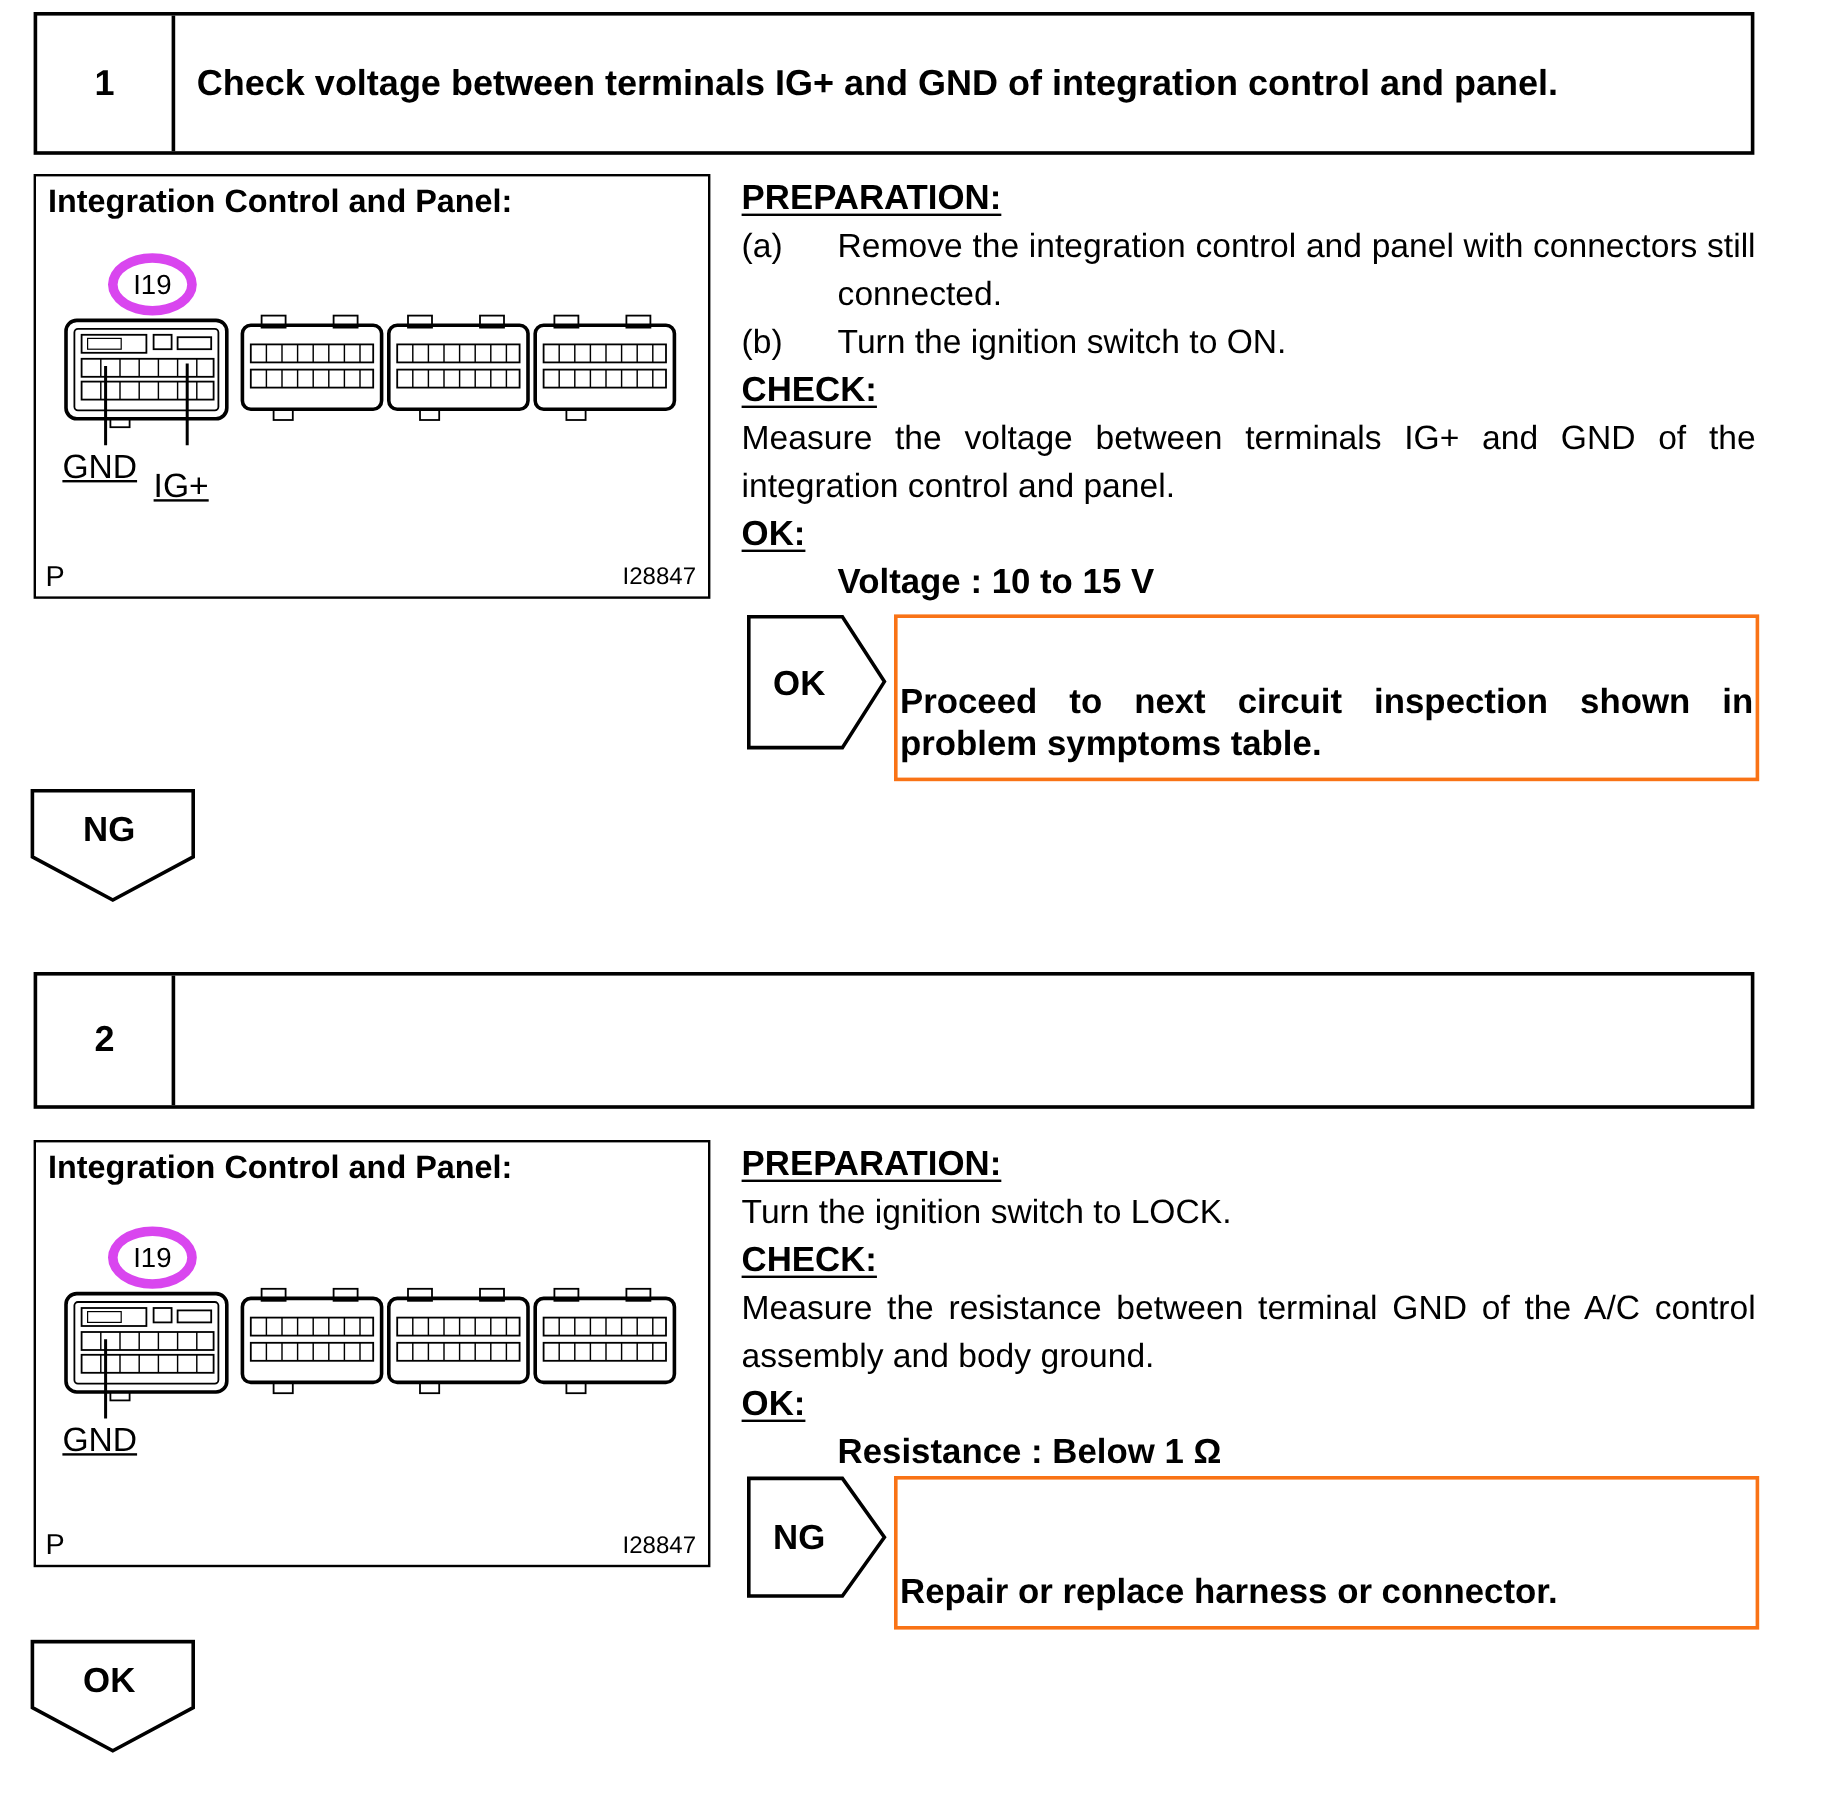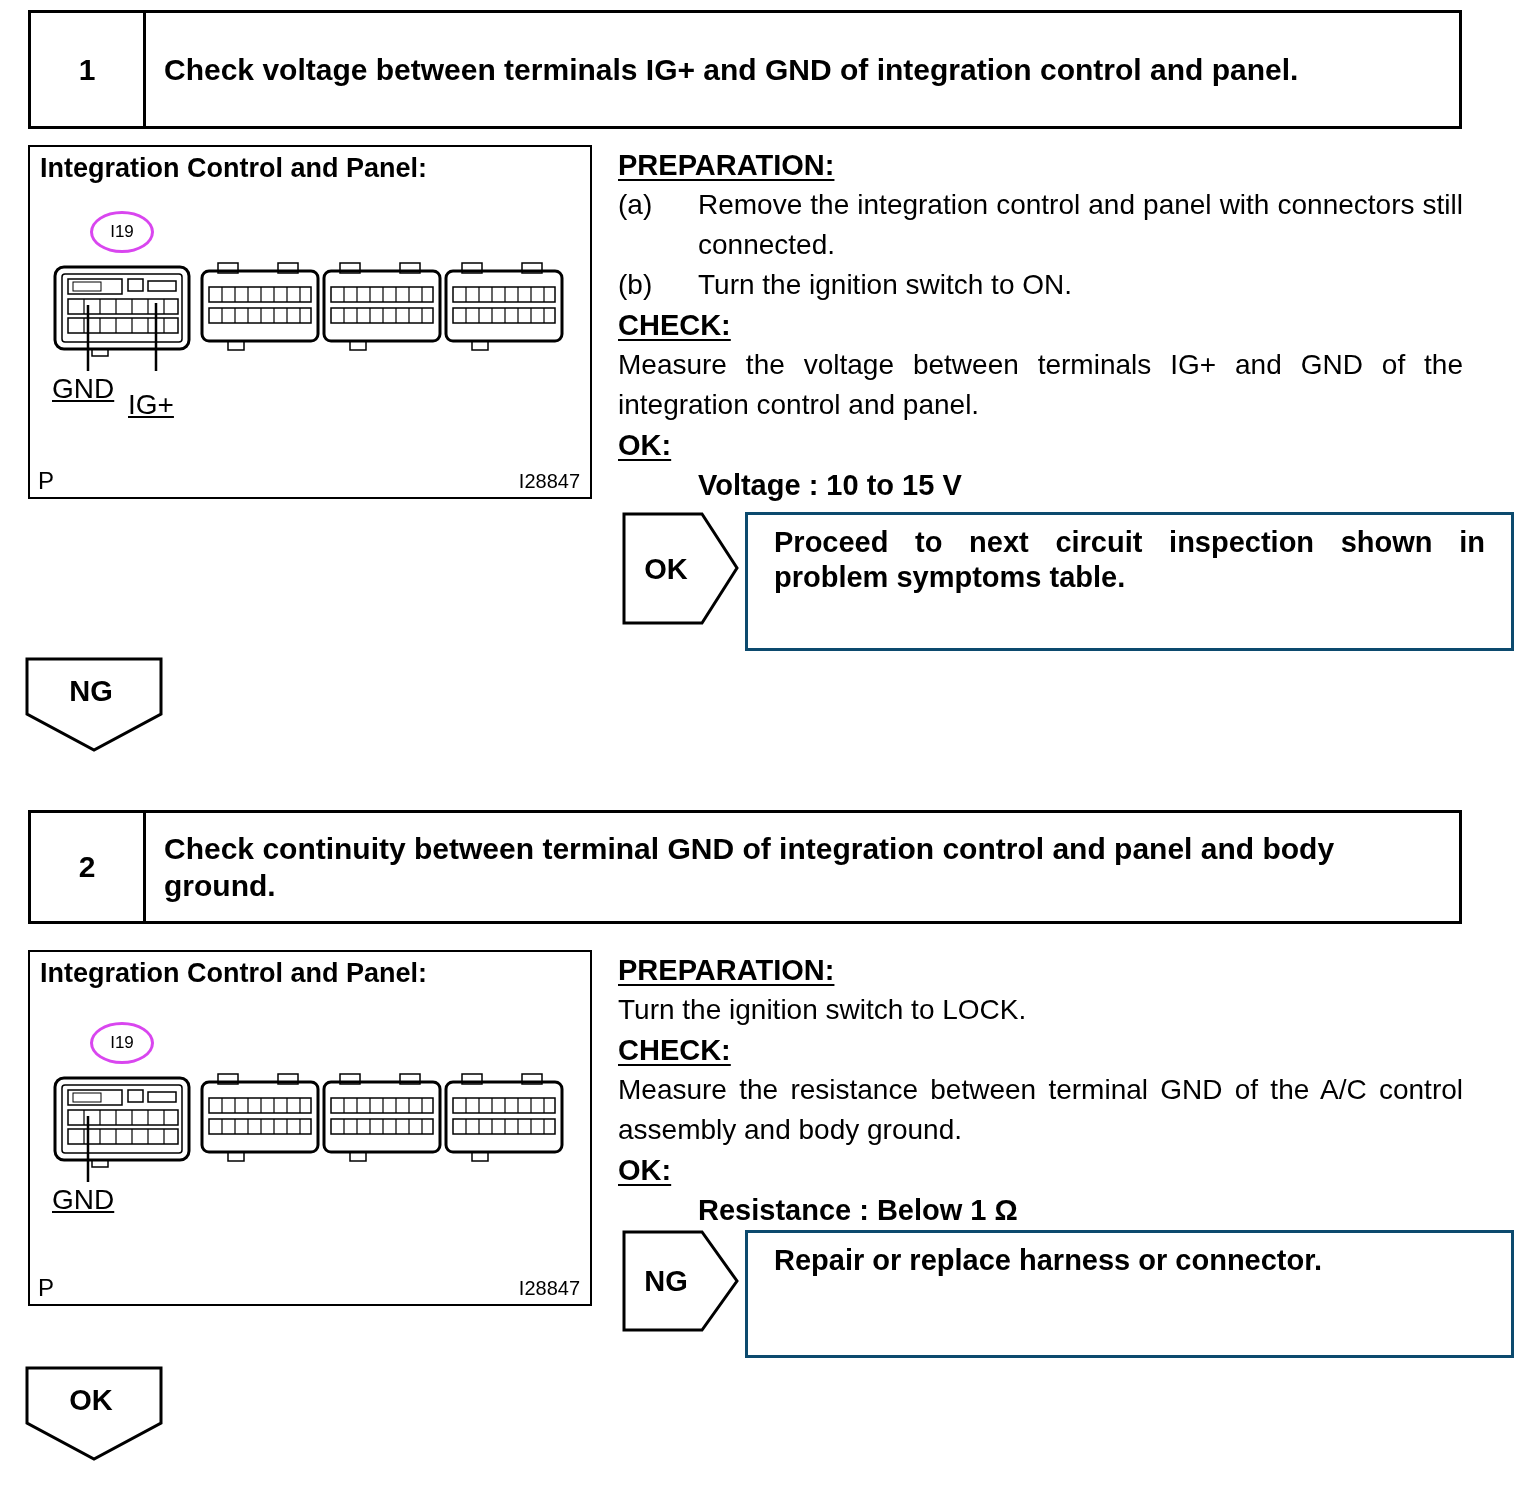--- a/index.html
+++ b/index.html
@@ -2,33 +2,33 @@
 <html><head>
 <meta charset="utf-8">
 <style>
   html,body{margin:0;padding:0;background:#fff;}
   .page{position:relative;width:1520px;height:1498px;font-family:"Liberation Sans",sans-serif;color:#000;background:#fff;overflow:hidden;}
   .step-header{position:absolute;left:28px;width:1428px;border:3px solid #000;display:flex;align-items:stretch;background:#fff;}
   .step-num{width:112px;flex:none;border-right:3px solid #000;display:flex;align-items:center;justify-content:center;font-weight:700;font-size:30px;}
   .step-title{flex:1;display:flex;align-items:center;padding:8px 18px;font-weight:700;font-size:30px;line-height:37px;}
   .figure{position:absolute;left:28px;width:560px;border:2px solid #000;background:#fff;}
   .fig-title{position:absolute;left:10px;top:6px;font-weight:700;font-size:27px;}
-  .oval{position:absolute;width:58px;height:36px;border:3px solid #d946ef;border-radius:50%;display:flex;align-items:center;justify-content:center;font-size:17px;}
+  .oval{position:absolute;width:58px;height:36px;border:8px solid #d946ef;border-radius:50%;display:flex;align-items:center;justify-content:center;font-size:23px;}
   .conn-svg{position:absolute;}
   .pin-label{position:absolute;font-size:28px;text-decoration:underline;}
   .corner-p{position:absolute;left:8px;bottom:2px;font-size:24px;}
   .corner-code{position:absolute;right:10px;bottom:4px;font-size:20px;margin-left:36px;}
   .col{position:absolute;left:618px;width:845px;font-size:28px;line-height:40px;}
   .h-ul{font-weight:700;font-size:29px;text-decoration:underline;text-underline-offset:4px;}
   .item{display:flex;}
   .item .marker{flex:none;width:80px;}
   .item .itext{flex:1;text-align:justify;}
   .para{text-align:justify;}
   .value-line{font-weight:700;font-size:29px;padding-left:80px;}
-  .action-box{position:absolute;border:3px solid #0c4a6e;display:flex;align-items:flex-start;padding:10px 26px;background:#fff;}
+  .action-box{position:absolute;border:3px solid #f97316;display:flex;align-items:flex-end;padding:10px 2px;background:#fff;}
   .action-text{font-weight:700;font-size:29px;line-height:35px;text-align:justify;width:100%;}
   .flow-right,.flow-down{position:absolute;}
   .svg-label{font-family:"Liberation Sans",sans-serif;font-weight:700;font-size:29px;fill:#000;}
 </style>
 </head>
 <body>
 
 <div class="page">
 
   <svg width="0" height="0" style="position:absolute" aria-hidden="true">
@@ -106,21 +106,20 @@
     <div class="action-text">Proceed to next circuit inspection shown in problem symptoms table.</div>
   </div>
 
   <svg class="flow-down" style="left:25px;top:657px;" width="138" height="96" viewBox="0 0 138 96">
     <polygon points="2,2 136,2 136,57 69,93 2,57" fill="#fff" stroke="#000" stroke-width="3"></polygon>
     <text x="66" y="44" text-anchor="middle" class="svg-label">NG</text>
   </svg>
 
   <div class="step-header" style="top:810px;height:108px;">
     <div class="step-num">2</div>
-    <div class="step-title">Check continuity between terminal GND of integration control and panel and body ground.</div>
   </div>
 
   <div class="figure" style="top:950px;height:352px;">
     <div class="fig-title">Integration Control and Panel:</div>
     <div class="oval" style="left:60px;top:70px;">
       <span>I19</span>
     </div>
     <svg class="conn-svg" style="left:22px;top:118px;" width="520" height="118" viewBox="0 0 520 118">
       <use href="#connector-art"></use>
       <path d="M36 46 V112" stroke="#000" stroke-width="2.5" fill="none"></path>

